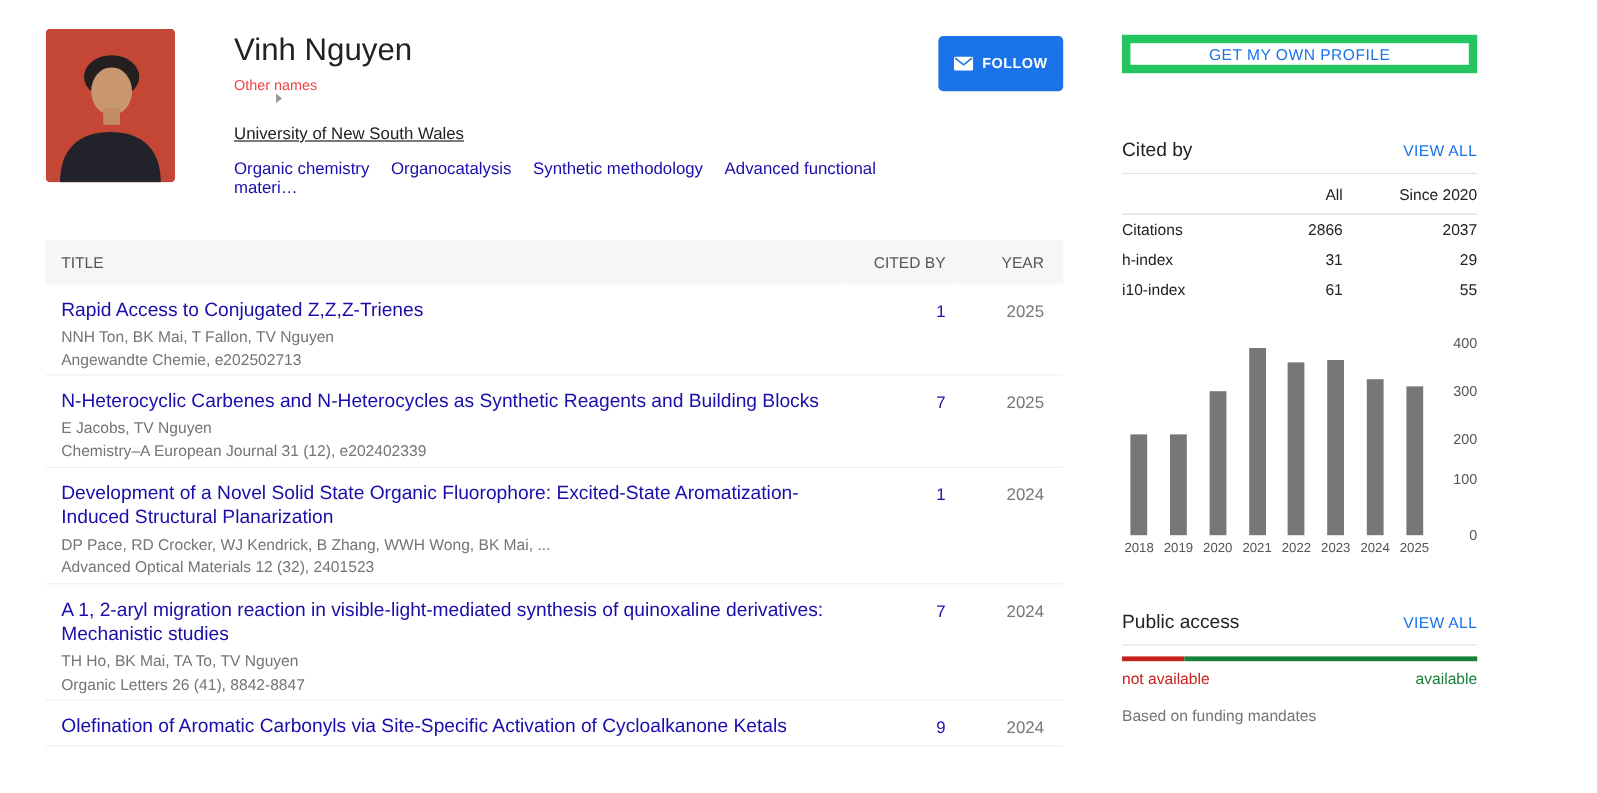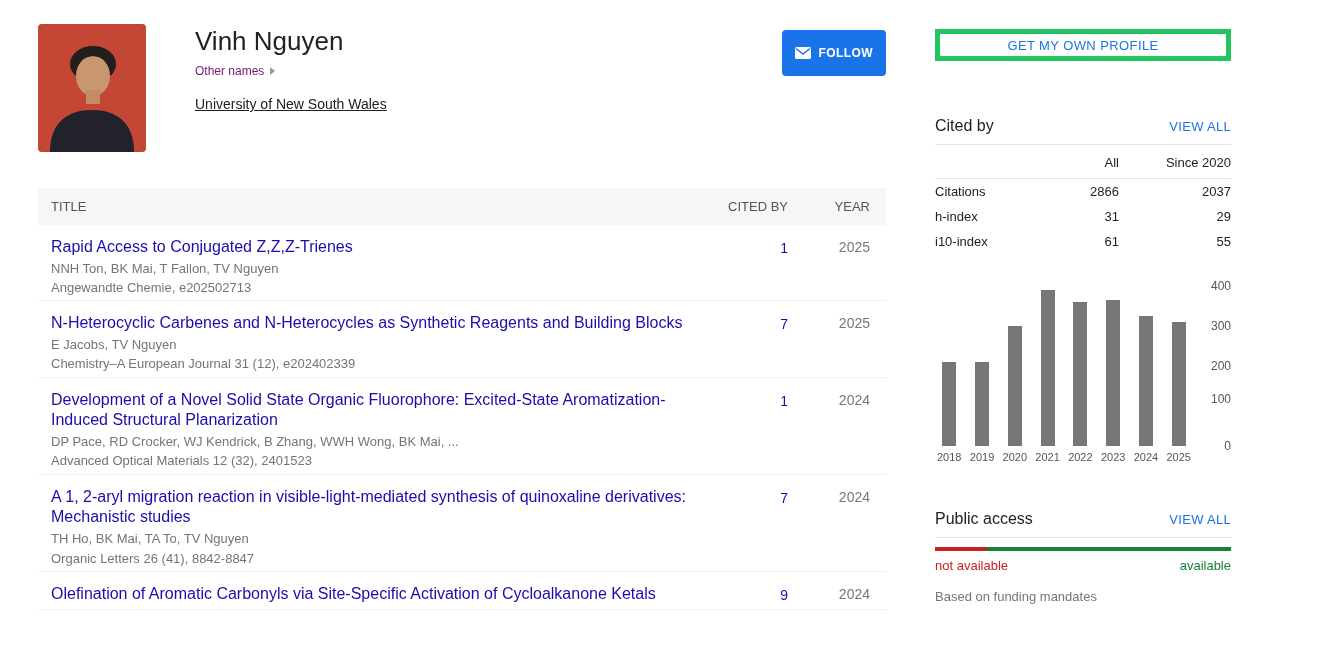--- a/index.html
+++ b/index.html
@@ -7,21 +7,21 @@
     font-family:"Liberation Sans", sans-serif; color:#222; }
   a { cursor:pointer; }
   .page { display:flex; padding:24px 0 0 38px; }
 
   
   .main { width:848px; }
   .profile-header { display:flex; margin-bottom:36px; }
   .avatar { width:108px; height:128px; border-radius:4px; overflow:hidden; flex:none; }
   .profile-info { margin-left:49px; padding-top:2px; }
   .name { font-size:26px; color:#222; }
-  .other-names { font-size:12px; color:#701a75; margin-top:7px; cursor:pointer; display:inline-flex; align-items:center; }
+  .other-names { font-size:12px; color:#ef4444; margin-top:7px; cursor:pointer; display:inline-flex; align-items:center;flex-direction:column; }
   .tri-right { display:inline-block; width:0; height:0; margin-left:6px;
     border-left:5px solid #999; border-top:4px solid transparent; border-bottom:4px solid transparent; }
   .affiliation { display:inline-block; margin-top:17px; font-size:14px; color:#222; text-decoration:underline; }
   .verified { margin-top:7px; font-size:14px; color:#222; }
   .homepage { color:#222; text-decoration:underline; }
   .interests { margin-top:11px; font-size:14px; }
   .interest { color:#1a0dab; text-decoration:none; margin-right:18px; }
   .follow-btn { margin-left:auto; align-self:flex-start; margin-top:6px;
     background:#1a73e8; color:#fff; border:none; border-radius:4px;
     font-size:12px; font-weight:bold; letter-spacing:.4px; padding:16px 13px;
@@ -38,21 +38,21 @@
   td.c-title { padding:12px 10px 4px 13px; }
   td.c-cited { padding:14px 8px 0 0; text-align:right; }
   td.c-year  { padding:14px 16px 0 0; text-align:right; color:#777; font-size:14px; }
   .pub-title { font-size:16px; color:#1a0dab; text-decoration:none; line-height:1.3; }
   .pub-authors, .pub-venue { font-size:13px; color:#757575; margin-top:3px; line-height:1.25; }
   .cited-link { font-size:14px; color:#1a0dab; text-decoration:none; }
 
   
   .sidebar { width:296px; margin-left:49px; }
   .get-profile { width:100%; height:32px; margin-top:5px; background:#fff;
-    border:5px solid #22c55e; color:#1a73e8; font-size:13px; letter-spacing:.4px;
+    border:7px solid #22c55e; color:#1a73e8; font-size:13px; letter-spacing:.4px;
     cursor:pointer; font-family:inherit; }
   .section { margin-top:56px; }
   .section-head { display:flex; justify-content:space-between; align-items:baseline;
     padding-bottom:9px; border-bottom:1px solid #e4e4e4; }
   .section-title { font-size:16px; color:#222; }
   .view-all { font-size:13px; color:#1a73e8; text-decoration:none; letter-spacing:.3px; }
 
   table.metrics { width:100%; border-collapse:collapse; font-size:13px; }
   .metrics th { font-weight:normal; color:#222; text-align:right; padding:10px 0 8px; border-bottom:1px solid #e4e4e4; }
   .metrics th.m-label { text-align:left; }
@@ -99,20 +99,21 @@
 
       <div class="profile-info">
         <div class="name">Vinh Nguyen</div>
         <div class="other-names">
           <span>Other names</span>
           <span class="tri-right"></span>
         </div>
         <div>
           <a class="affiliation">University of New South Wales</a>
         </div>
+        <div class="interests" id="interests"><a class="interest">Organic chemistry</a><a class="interest">Organocatalysis</a><a class="interest">Synthetic methodology</a><a class="interest">Advanced functional materi…</a></div>
       </div>
 
       <button class="follow-btn">
         <svg width="16" height="12" viewBox="0 0 16 12">
           <rect x="0" y="0" width="16" height="12" rx="1.5" fill="#ffffff"></rect>
           <path d="M1 1.5 L8 7 L15 1.5" fill="none" stroke="#1a73e8" stroke-width="1.4"></path>
         </svg>
         <span>FOLLOW</span>
       </button>
     </div>

